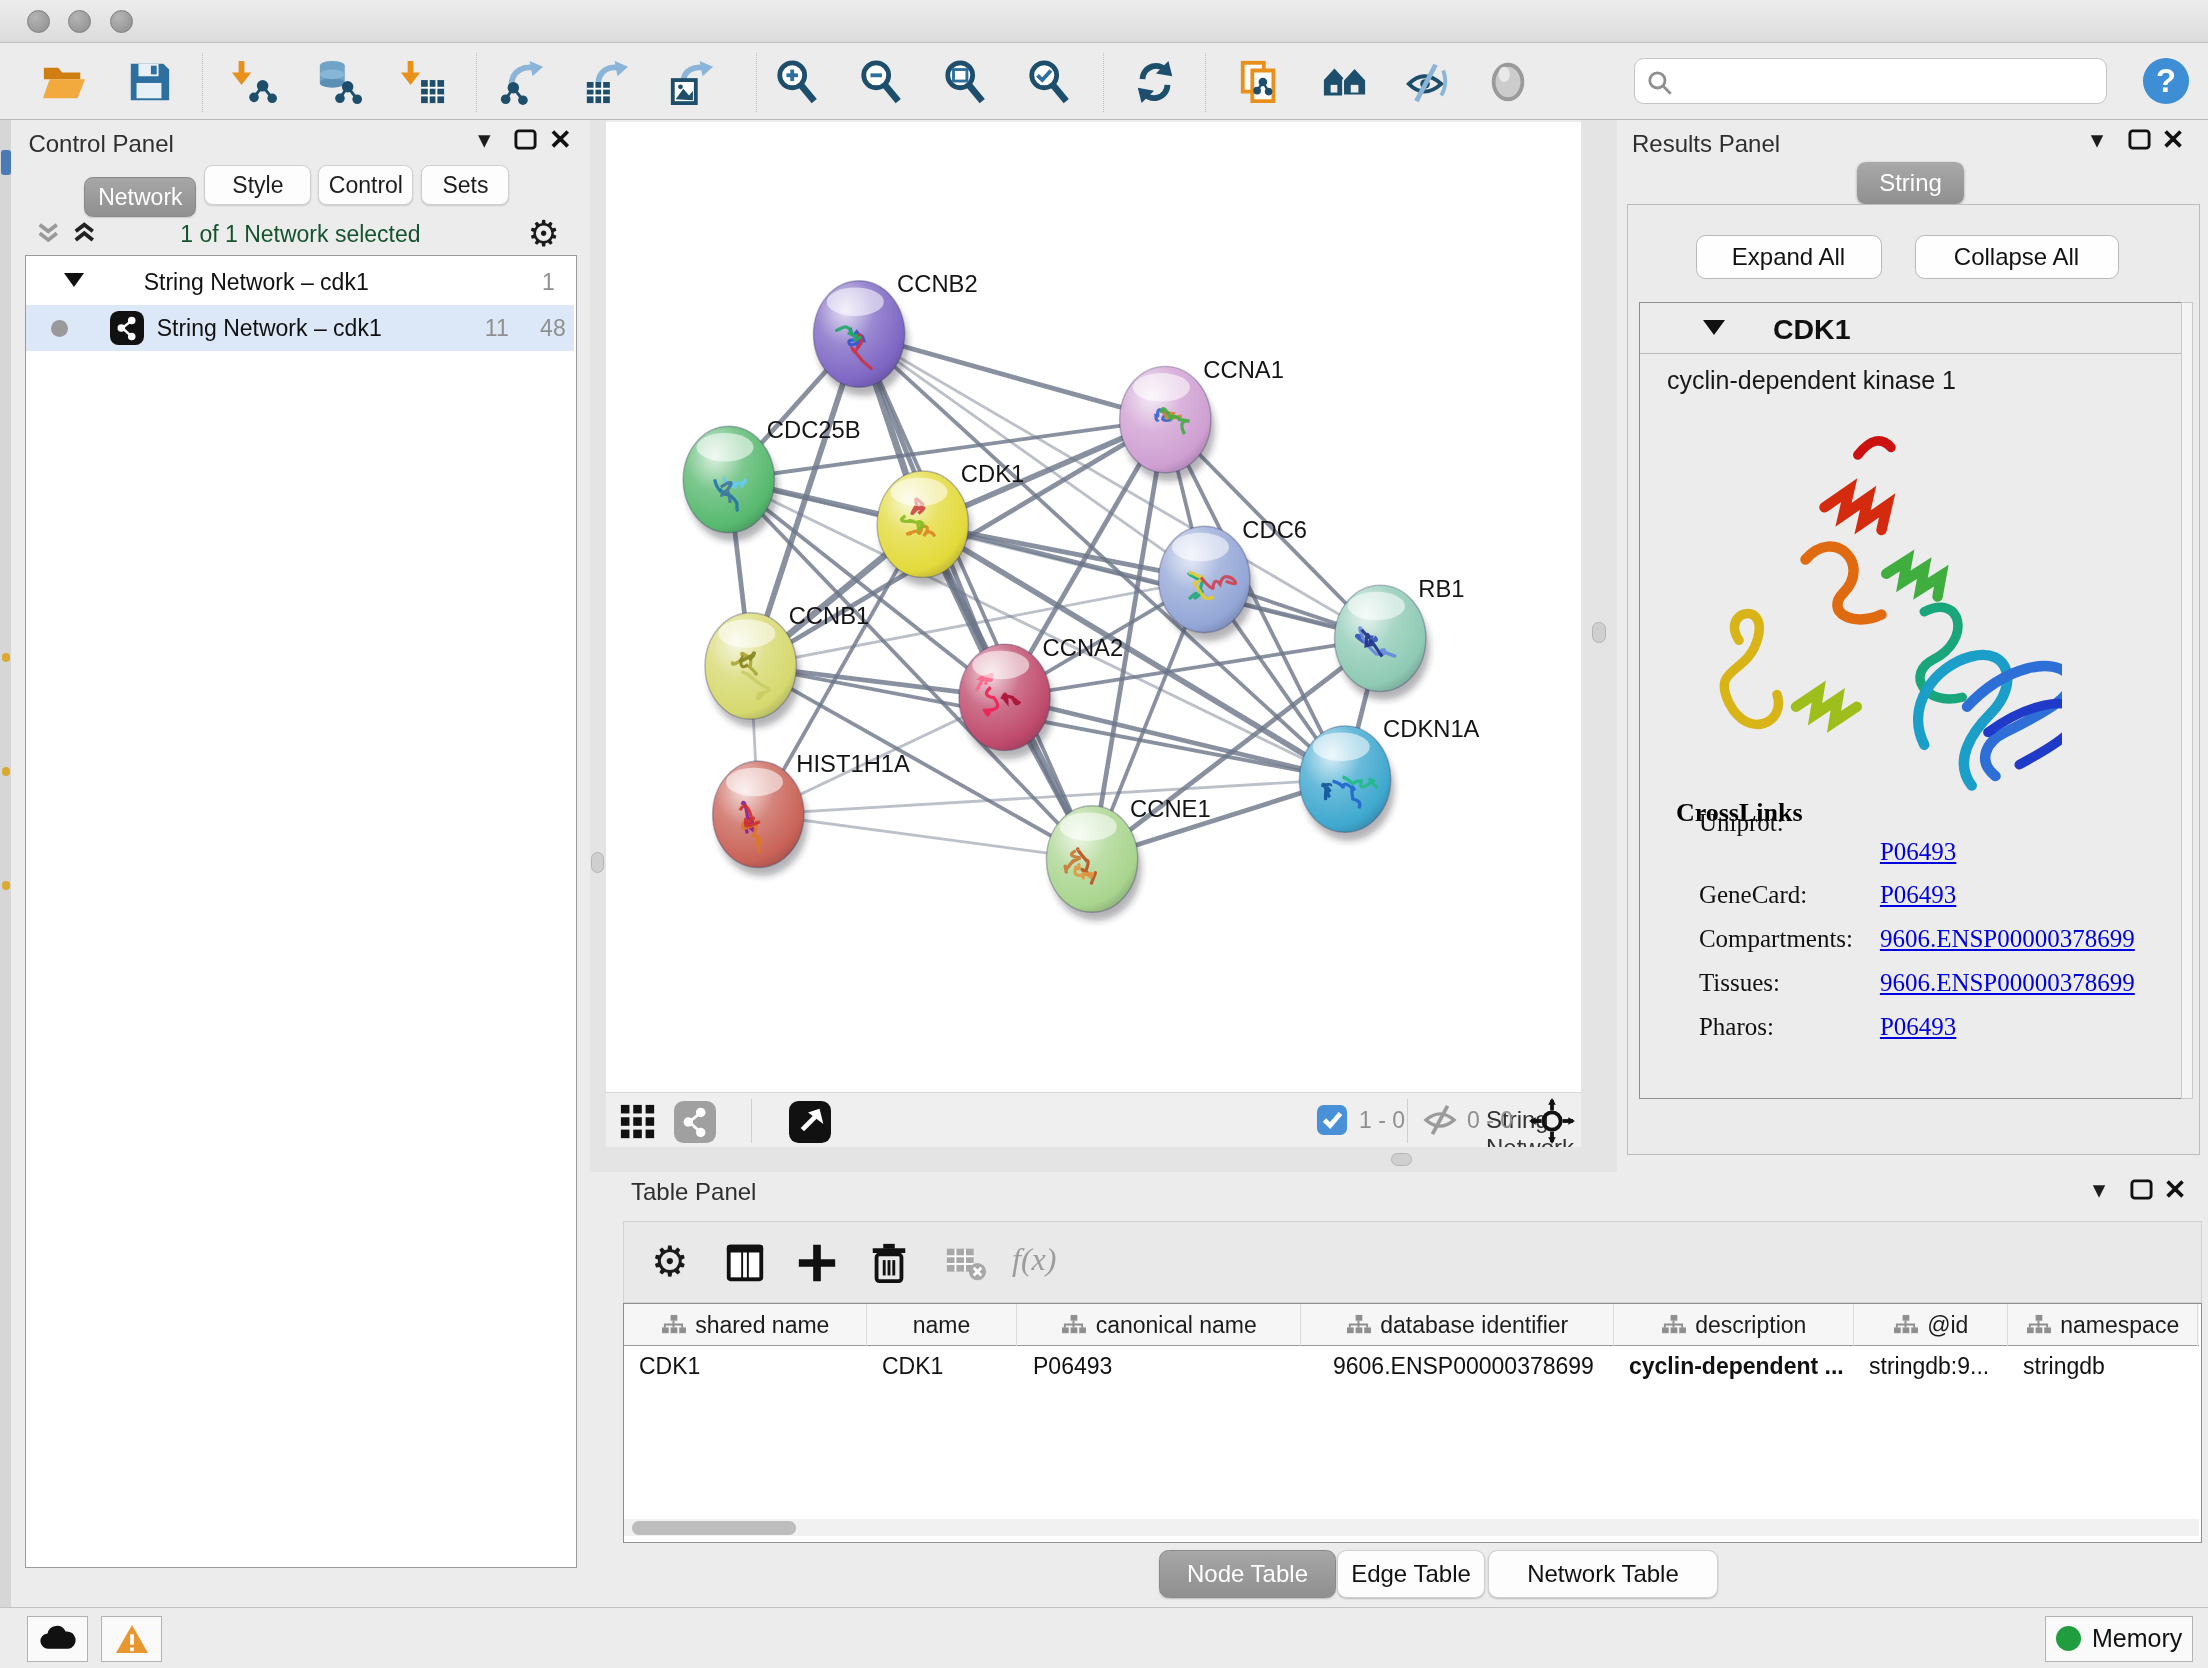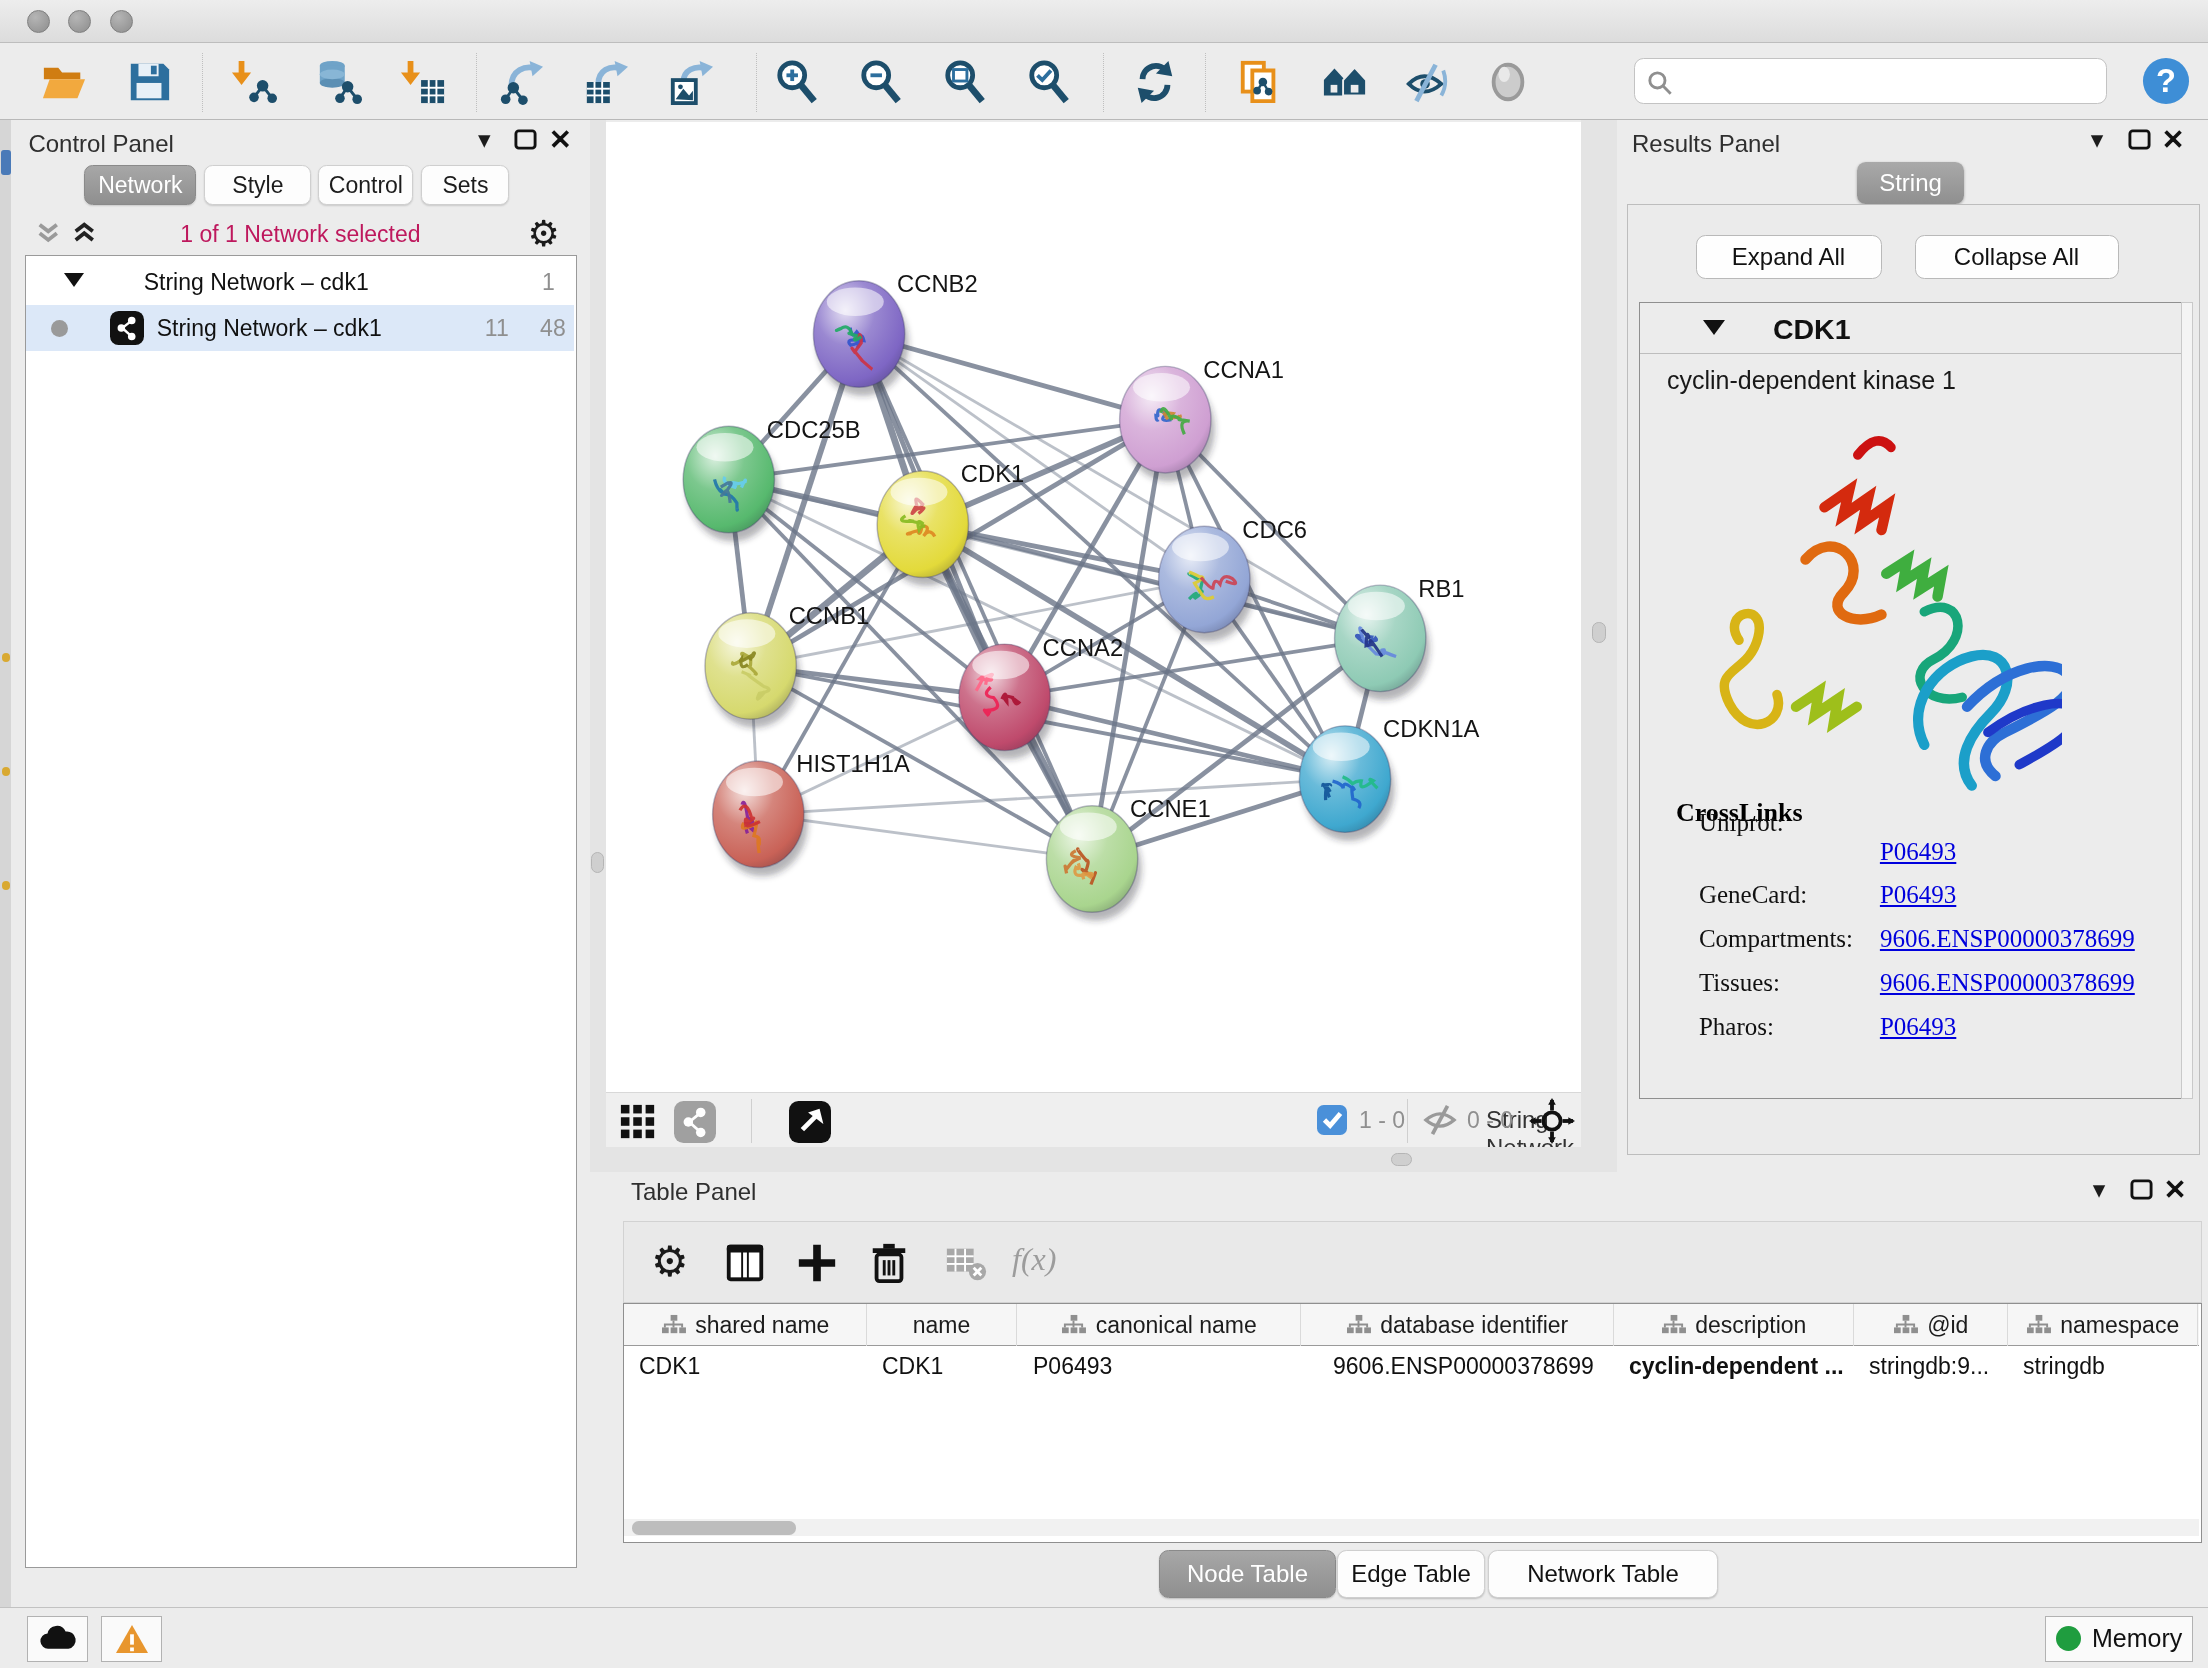--- a/index.html
+++ b/index.html
@@ -30,22 +30,22 @@
     align-items:center; justify-content:center; cursor:pointer; color:#1c1c1c; }
   .caret { font-size:25px; color:#1c1c1c; }
   .closex { font-size:27.6px; font-weight:700; color:#111; }
 
   
   .left-strip { position:absolute; left:0; top:120px; width:11.4px; height:1548px; background:#d6d6d6; }
   .control-panel { position:absolute; left:11.4px; top:120px; width:578px; height:1488px; background:#ececec; }
   .tabbtn { position:absolute; top:0; height:40px; border:1px solid #cfcfcf; background:#fdfdfd;
     border-radius:8.6px; font-size:23px; color:#1c1c1c; display:flex; align-items:center;
     justify-content:center; cursor:pointer; box-shadow:0 1px 1.9px rgba(0,0,0,.15); }
-  .tabbtn.active { background:linear-gradient(#a7a7a7,#8f8f8f); color:#fff; border-color:#8a8a8a; }
-  .subhdr-text { font-size:23px; color:#be185d; }
+  .tabbtn.active { background:linear-gradient(#a7a7a7,#8f8f8f); color:#fff; border-color:#8a8a8a;margin-top:12px; }
+  .subhdr-text { font-size:23px; color:#14532d; }
   .tree-box { position:absolute; left:13.3px; top:135px; width:552px; height:1313px;
     background:#fff; border:1.9px solid #9a9a9a; }
   .tree-row { position:absolute; left:0; width:548px; height:46px; }
   .tree-row.sel { background:#dce8f8; }
   .tree-label { position:absolute; top:9.5px; font-size:23px; color:#111; }
   .tree-count { position:absolute; top:9.5px; font-size:23px; color:#8f8f8f; text-align:right; }
   .share-chip { position:absolute; width:34px; height:34px; background:#111; border-radius:8.6px; }
 
   
   .net-white { position:absolute; left:606px; top:122px; width:975px; height:970px; background:#fff; }

